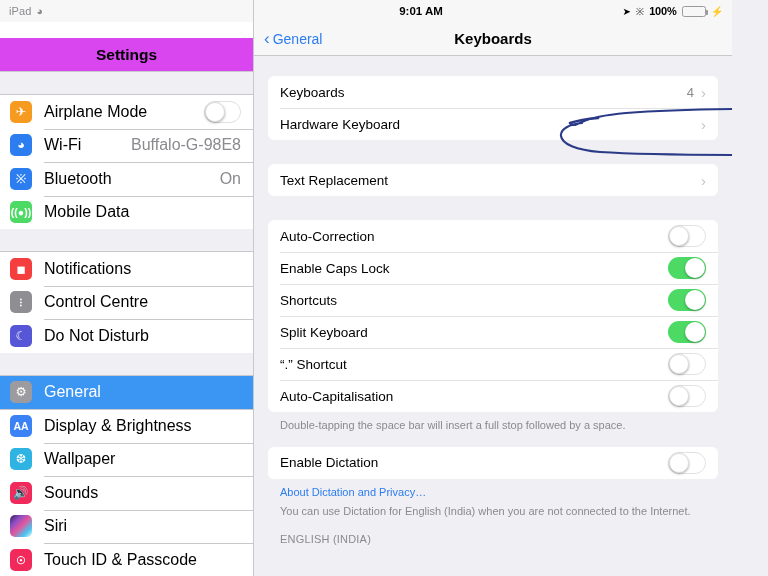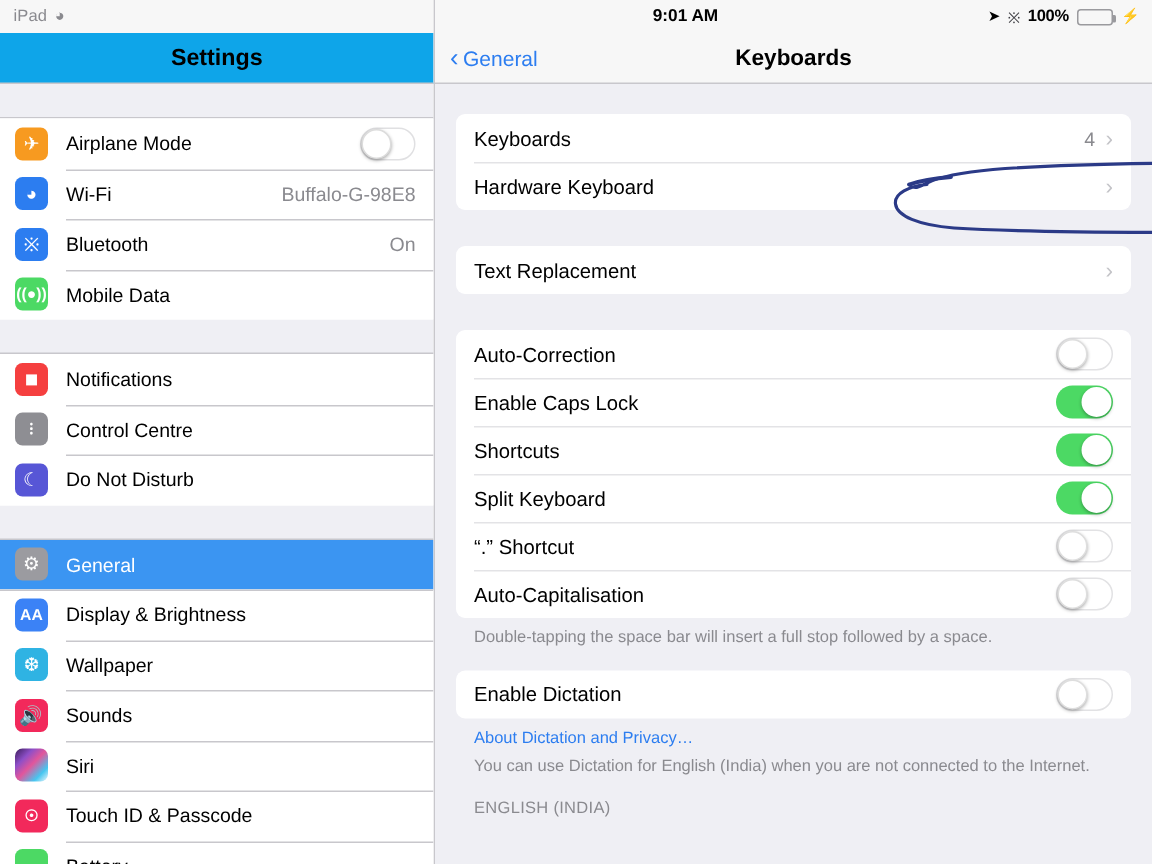--- a/index.html
+++ b/index.html
@@ -6,34 +6,35 @@
   html, body {
     width:768px; height:576px; overflow:hidden;
     font-family:"Liberation Sans", sans-serif;
     background:#EFEFF4;
     -webkit-font-smoothing:antialiased;
   }
   #app { position:relative; width:768px; height:576px; display:flex; }
 
   
   #sidebar {
-    width:290px; height:576px; background:#FFFFFF;
+    width:254px; height:576px; background:#FFFFFF;
     border-right:1px solid #C8C7CC; position:relative; overflow:hidden;
   }
   .sb-status {
     height:22px; display:flex; align-items:center; gap:5px;
     padding:0 9px; background:#F7F7F7;
   }
   .sb-status .sb-ipad { font-size:11px; color:#8A8A8F; letter-spacing:.1px; }
   .sb-status .wifi-glyph { font-size:11px; color:#8A8A8F; line-height:1; }
 
   .sb-title-bar {
-    height:34px; background:#0ea5e9; display:flex;
+    height:34px; background:#d946ef; display:flex;
     align-items:center; justify-content:center;
     border-bottom:1px solid #C8C7CC;
+    margin-top:16px;
   }
   .sb-title { font-size:15.5px; font-weight:bold; color:#000; }
 
   .sb-gap { height:23px; background:#EFEFF4;
             border-bottom:1px solid #C8C7CC; }
   .sb-gap.first { border-top:none; }
 
   .sb-group { background:#FFFFFF; }
   .sb-row {
     height:33.5px; display:flex; align-items:center;
@@ -45,25 +46,25 @@
     height:1px; background:#C8C7CC;
   }
   .sb-row.selected { background:#3B95F2; }
   .sb-row.selected + .sb-row::before { left:0; }
   .sb-icon {
     width:22px; height:22px; border-radius:5px; flex:0 0 22px;
     display:flex; align-items:center; justify-content:center;
     color:#fff; font-size:12px; line-height:1; overflow:hidden;
   }
   .sb-label {
-    margin-left:12px; font-size:13px; color:#000; white-space:nowrap;
+    margin-left:12px; font-size:16px; color:#000; white-space:nowrap;
   }
   .sb-row.selected .sb-label { color:#FFFFFF; }
   .sb-value {
-    margin-left:auto; font-size:13px; color:#8A8A8F; white-space:nowrap;
+    margin-left:auto; font-size:16px; color:#8A8A8F; white-space:nowrap;
   }
 
   
   .sb-toggle {
     margin-left:auto; width:37px; height:22px; border-radius:11px;
     background:#FFFFFF; border:1px solid #E0E0E2; position:relative;
     flex:0 0 37px;
   }
   .sb-toggle .knob {
     position:absolute; top:0px; left:0px; width:20px; height:20px;

